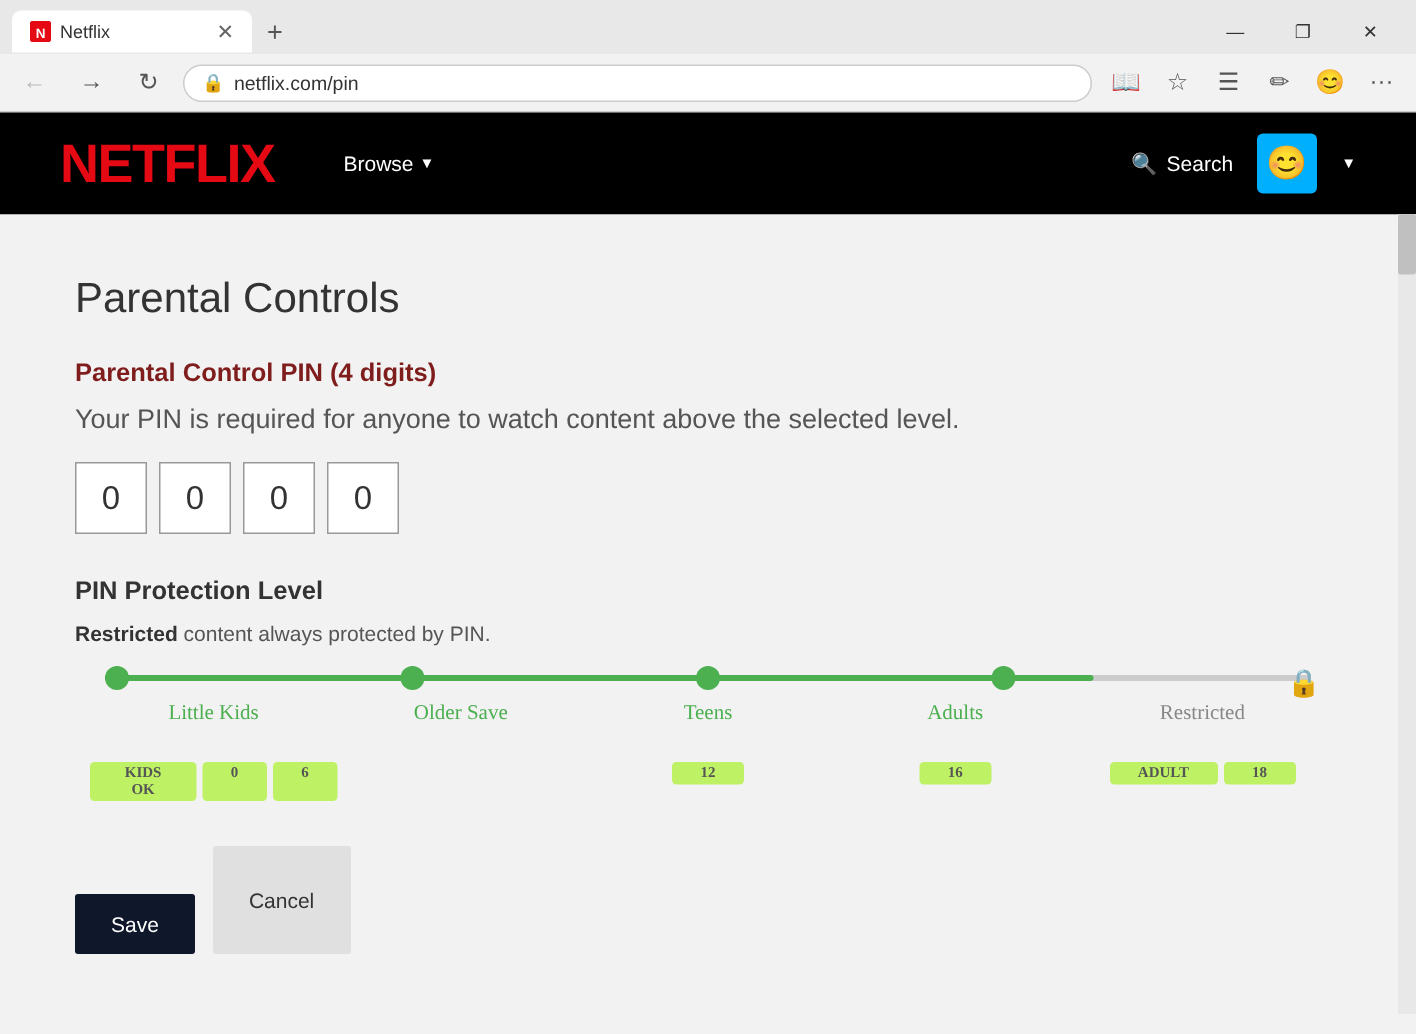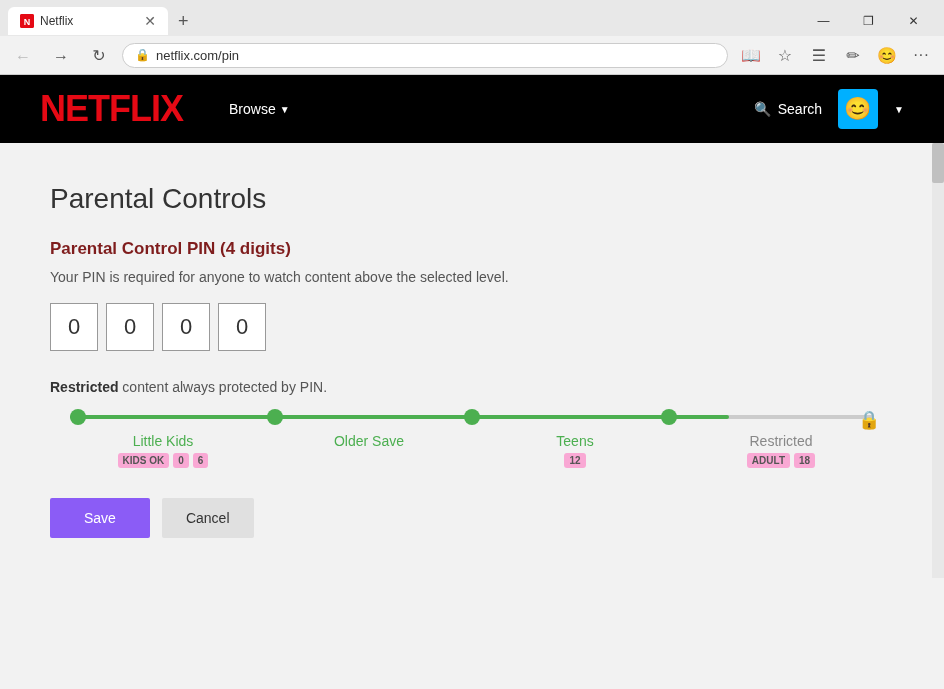--- a/index.html
+++ b/index.html
@@ -33,49 +33,49 @@
     .netflix-header-right { margin-left: auto; display: flex; align-items: center; gap: 16px; }
     .netflix-search { color: #fff; font-size: 14px; display: flex; align-items: center; gap: 6px; cursor: pointer; }
     .netflix-avatar { width: 40px; height: 40px; background: #00b0ff; border-radius: 4px; display: flex; align-items: center; justify-content: center; font-size: 22px; cursor: pointer; }
     .netflix-avatar-chevron { color: #fff; font-size: 10px; cursor: pointer; }
 
     
     .page-content { background: #f2f2f2; padding: 40px 50px; }
     .page-title { font-size: 28px; font-weight: 400; color: #333; margin-bottom: 24px; }
 
     .section-title { font-size: 17px; font-weight: 600; color: #7f1d1d; margin-bottom: 10px; }
-    .section-desc { font-size: 14px; color: #555; margin-bottom: 18px; }
+    .section-desc { font-size: 18px; color: #555; margin-bottom: 18px; }
 
     
     .pin-inputs { display: flex; gap: 8px; margin-bottom: 28px; }
     .pin-input { width: 48px; height: 48px; border: 1px solid #999; background: #fff; font-size: 22px; text-align: center; outline: none; color: #333; }
 
     
     .protection-section-title { font-size: 17px; font-weight: 600; color: #333; margin-bottom: 10px; }
     .protection-desc { font-size: 14px; color: #555; margin-bottom: 20px; }
     .protection-desc strong { font-weight: 700; color: #333; }
 
     
     .slider-container { margin-bottom: 20px; position: relative; padding: 0 10px; }
     .slider-track { position: relative; height: 4px; background: #ccc; border-radius: 2px; margin: 0 10px; display: flex; align-items: center; }
     .slider-fill { position: absolute; left: 0; height: 4px; background: #4caf50; border-radius: 2px; width: 82%; }
     .slider-dots { display: flex; justify-content: space-between; position: absolute; width: 100%; left: 0; top: -6px; }
     .slider-dot { width: 16px; height: 16px; border-radius: 50%; background: #4caf50; cursor: pointer; flex-shrink: 0; }
 
     
-    .slider-labels { display: flex; margin-top: 14px; }
+    .slider-labels { display: flex; margin-top: 14px; font-family: Liberation Serif, serif; }
     .slider-label { text-align: center; flex: 1; }
     .slider-label-name { font-size: 14px; color: #4caf50; cursor: pointer; }
     .slider-label-name.inactive { color: #888; }
     .slider-label-badges { display: flex; gap: 4px; justify-content: center; margin-top: 4px; }
-    .badge { background: #f9a8d4; color: #555; font-size: 10px; padding: 2px 5px; border-radius: 3px; font-weight: 600; }
+    .badge { background: #bef264; color: #555; font-size: 10px; padding: 2px 19px; border-radius: 3px; font-weight: 600; margin-top: 20px; }
 
     
     .button-row { display: flex; gap: 12px; margin-top: 30px; }
-    .btn-save { background: #8b5cf6; color: #fff; border: none; padding: 12px 34px; font-size: 14px; cursor: pointer; border-radius: 2px; }
+    .btn-save { background: #0f172a; color: #fff; border: none; padding: 12px 24px; font-size: 14px; cursor: pointer; border-radius: 2px; margin-top: 32px; }
     .btn-cancel { background: #e0e0e0; color: #333; border: none; padding: 12px 24px; font-size: 14px; cursor: pointer; border-radius: 2px; }
 
     .scrollbar-track { position: absolute; right: 0; top: 0; width: 12px; height: 100%; background: #e8e8e8; }
     .scrollbar-thumb { position: absolute; right: 0; top: 0; width: 12px; height: 40px; background: #c0c0c0; border-radius: 2px; }
   </style>
 </head>
 <body>
 
 <div class="browser-chrome">
 
@@ -161,20 +161,21 @@
     <div class="section-desc">Your PIN is required for anyone to watch content above the selected level.</div>
     <div class="pin-inputs">
       <input class="pin-input" type="text" maxlength="1" value="0" style="">
       <input class="pin-input" type="text" maxlength="1" value="0" style="">
       <input class="pin-input" type="text" maxlength="1" value="0" style="">
       <input class="pin-input" type="text" maxlength="1" value="0" style="">
     </div>
   </div>
 
   <div>
+    <div class="protection-section-title">PIN Protection Level</div>
     <div class="protection-desc">
       <strong>Restricted</strong><span> content always protected by PIN.</span>
     </div>
 
     <div class="slider-container">
       <div class="slider-track">
         <div class="slider-fill"></div>
         <div class="slider-dots">
           <div class="slider-dot"></div>
           <div class="slider-dot"></div>
@@ -197,20 +198,26 @@
           <div class="slider-label-name">Older Save</div>
           <div class="slider-label-badges"></div>
         </div>
         <div class="slider-label">
           <div class="slider-label-name">Teens</div>
           <div class="slider-label-badges">
             <span class="badge">12</span>
           </div>
         </div>
         <div class="slider-label">
+          <div class="slider-label-name">Adults</div>
+          <div class="slider-label-badges">
+            <span class="badge">16</span>
+          </div>
+        </div>
+        <div class="slider-label">
           <div class="slider-label-name inactive">Restricted</div>
           <div class="slider-label-badges">
             <span class="badge">ADULT</span>
             <span class="badge">18</span>
           </div>
         </div>
       </div>
     </div>
   </div>
 

